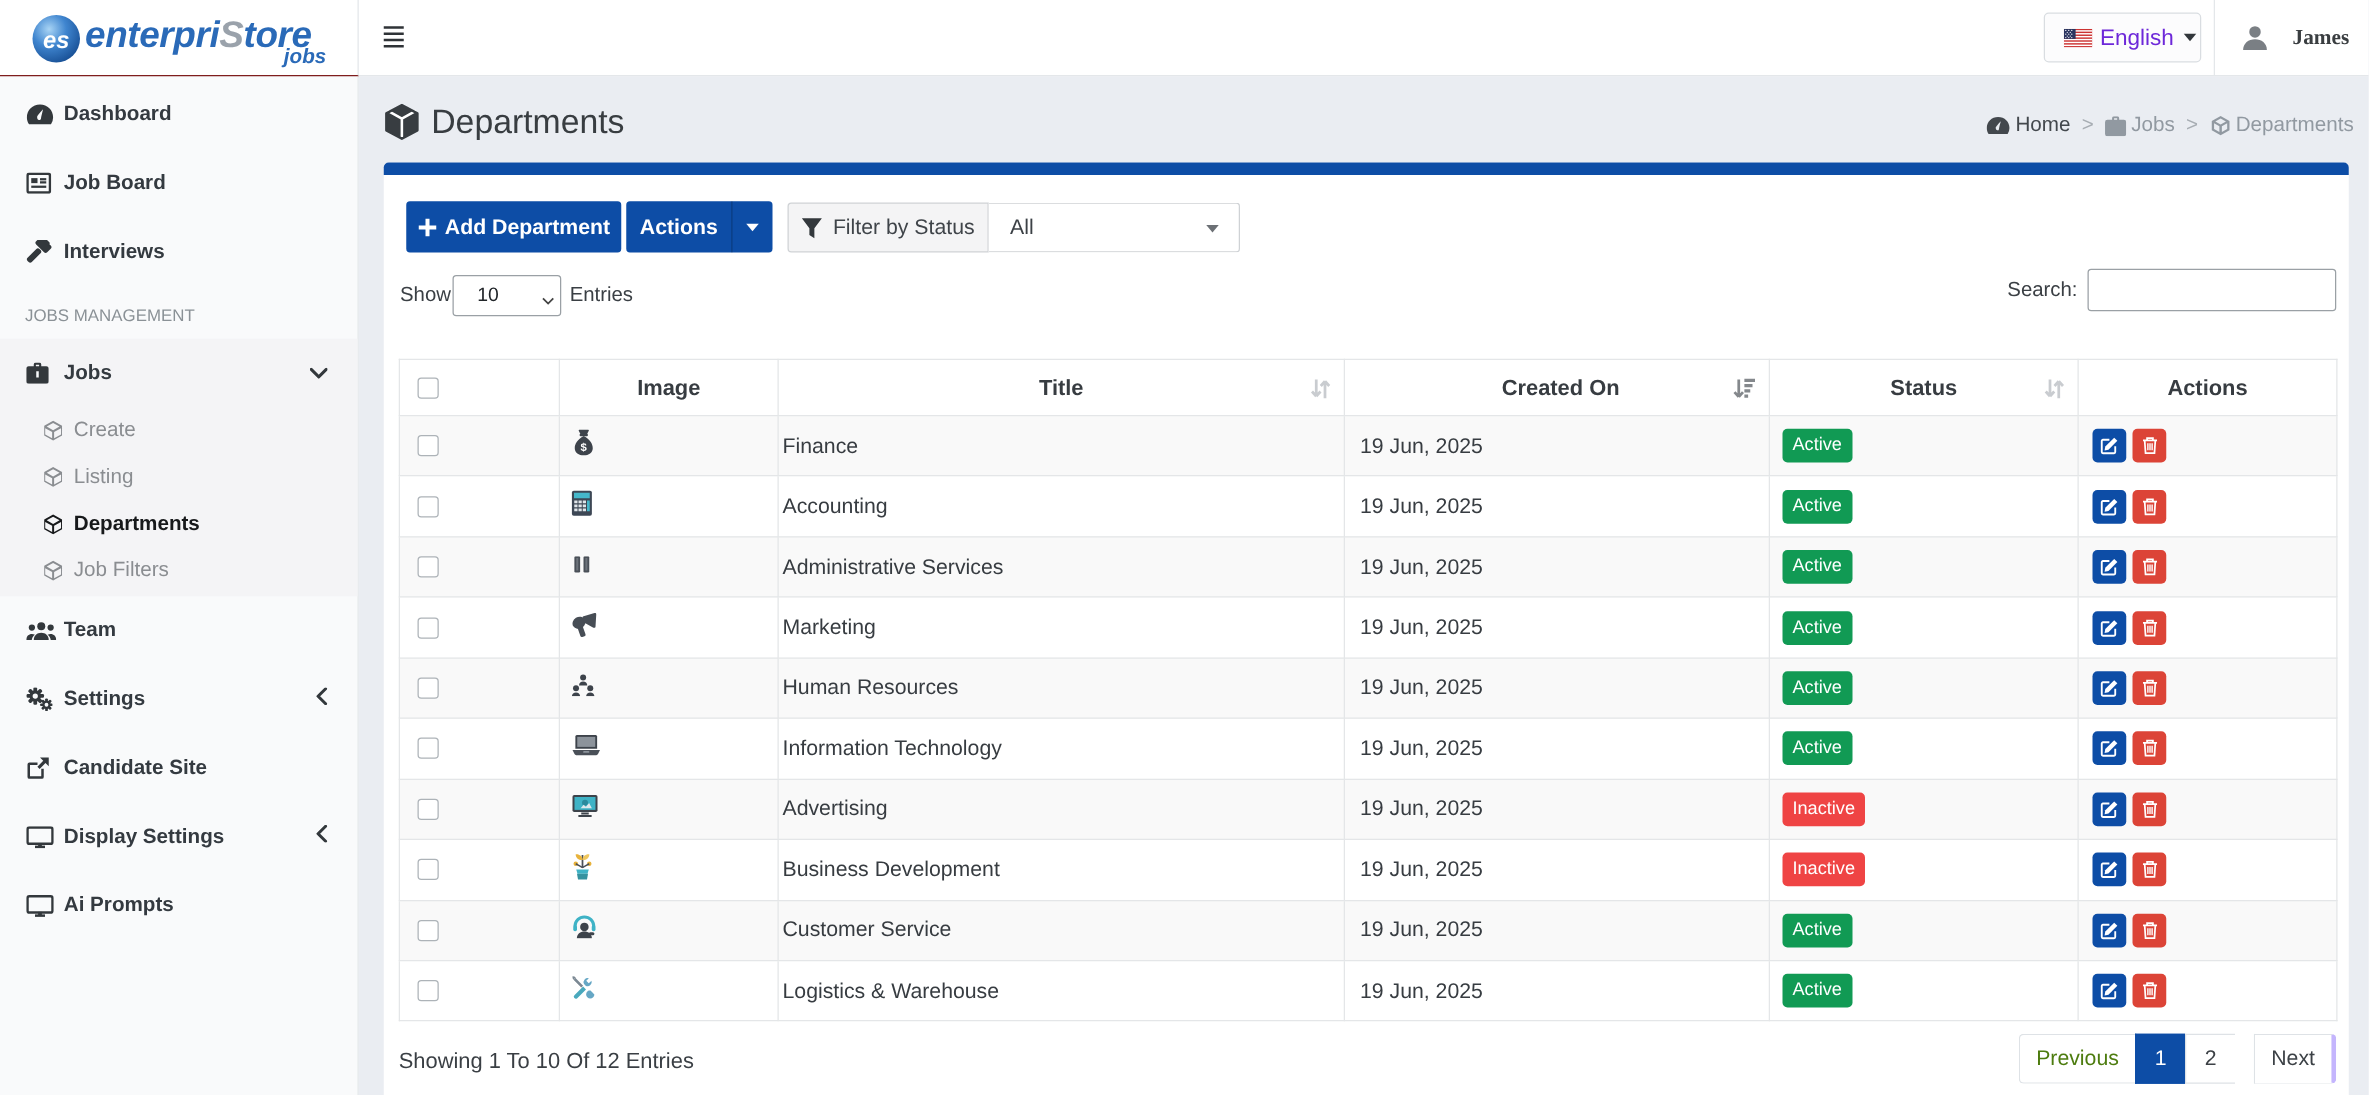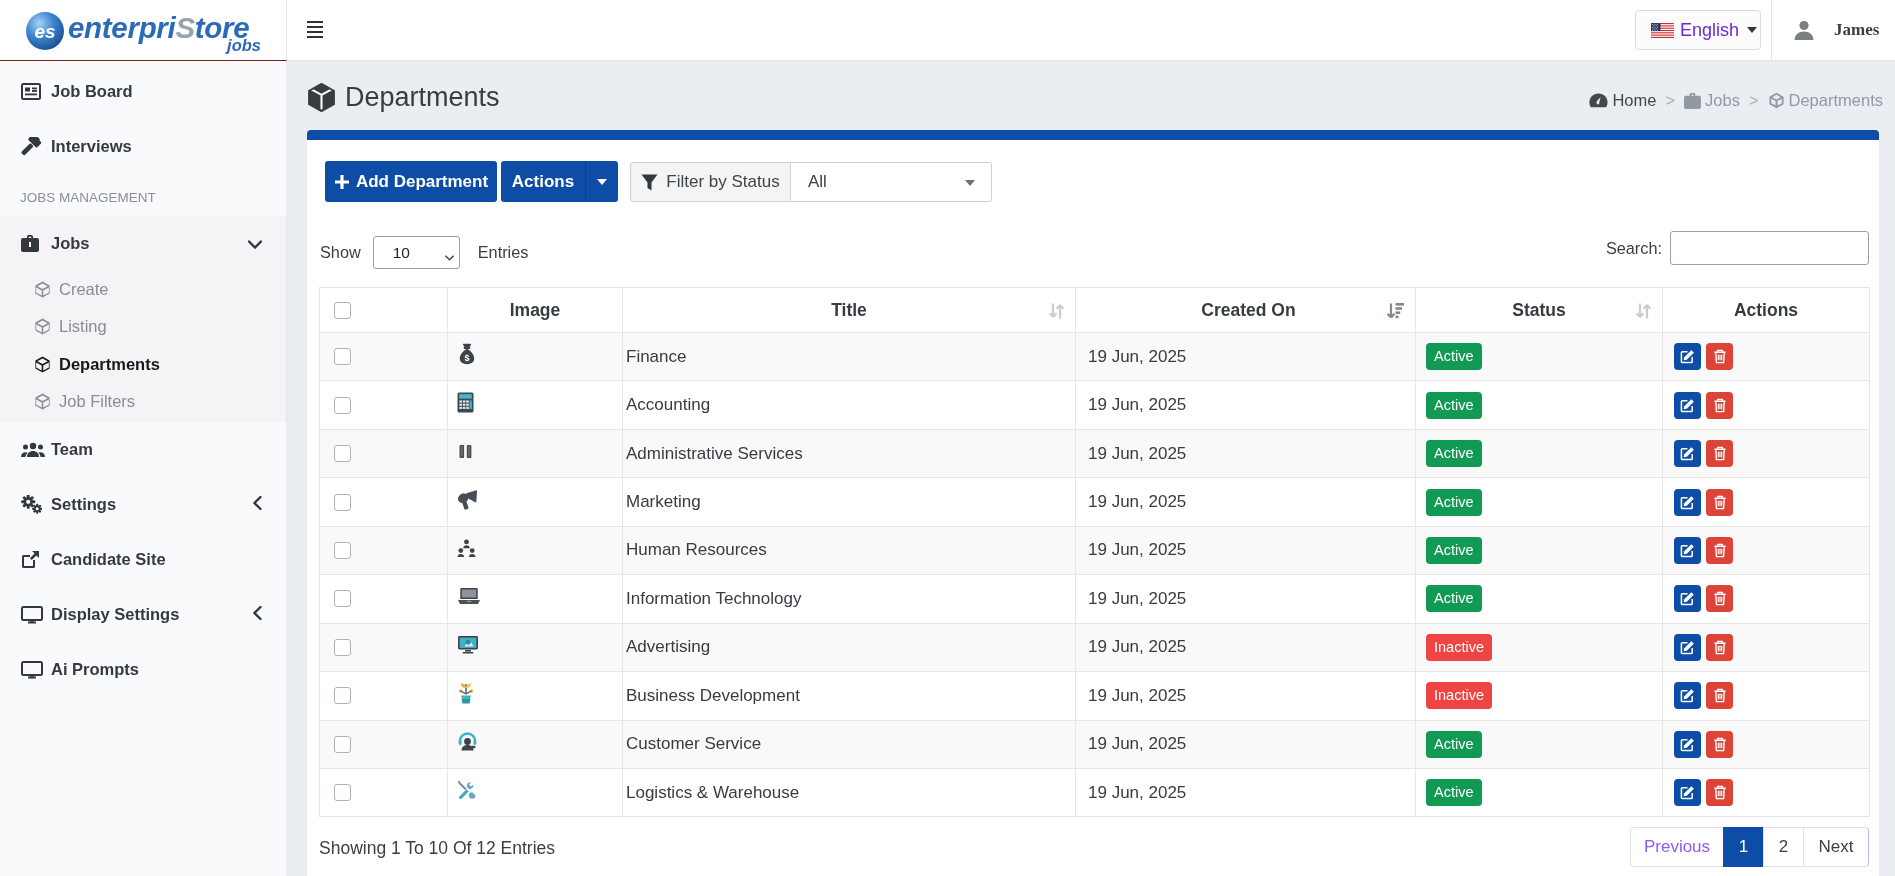--- a/index.html
+++ b/index.html
@@ -41,21 +41,21 @@
 .card-top { height:10px; background:#0d4da6; border-radius:4px 4px 0 0; }
 .btn-row { position:absolute; left:18px; top:31px; display:flex; }
 .btn { height:41px; background:#0d4da6; color:#fff; font-size:17px; font-weight:bold; display:flex; align-items:center; justify-content:center; border-radius:3px; }
 .btn-add { width:172px; margin-right:4px; }
 .btn-actions { width:117px; margin-right:12px; padding:0; }
 .filter-group { display:flex; height:40px; margin-top:1px; }
 .filter-label { width:161px; background:#f4f4f5; border:1px solid #cfd2d5; display:flex; align-items:center; justify-content:center; font-size:17px; color:#3f4449; border-radius:3px 0 0 3px; }
 .filter-label svg { margin-right:8px; }
 .filter-select { width:201px; background:#fff; border:1px solid #cfd2d5; border-left:none; display:flex; align-items:center; padding-left:17px; font-size:17px; color:#3c4146; border-radius:0 3px 3px 0; position:relative; }
 .filter-select .sel-caret { position:absolute; right:16px; top:17px; width:0; height:0; border-left:5px solid transparent; border-right:5px solid transparent; border-top:6px solid #6c7075; }
-.show-row { position:absolute; left:13px; top:106px; width:1549px; display:flex; align-items:center;gap:11px; }
+.show-row { position:absolute; left:13px; top:90px; width:1549px; display:flex; align-items:center; }
 .show-row .lbl { font-size:16.3px; color:#3a3f44; }
 .show-select { width:87px; height:33px; border:1px solid #9aa0a5; border-radius:3px; margin:0 7px 0 1px; background:#fff; position:relative; font-size:15.5px; color:#212529; display:flex; align-items:center; padding-left:19px; }
 .show-select .sel-caret { position:absolute; right:4px; top:11px; }
 .search-wrap { position:absolute; right:0; top:-5px; display:flex; align-items:center; }
 .search-wrap .lbl { font-size:16.3px; margin-right:8px; }
 .search-input { width:199px; height:34px; border:1px solid #9aa0a5; border-radius:3px; background:#fff; }
 
 .tbl { position:absolute; left:12px; top:157px; width:1550px; border-collapse:collapse; table-layout:fixed; }
 .tbl th, .tbl td { border:1px solid #e4e6e8; font-size:17px; color:#373c41; padding:0 6px; }
 .tbl td.t { padding-left:3px; }
@@ -67,22 +67,22 @@
 .sort-both { position:absolute; right:10px; top:14px; }
 .badge { display:inline-block; text-align:center; padding:5px 8px 6px; border-radius:4px; color:#fff; font-size:14.5px; margin-left:4px; }
 .badge.green { background:#119a54; }
 .badge.red { background:#ef4444; }
 .act-btn { display:inline-flex; width:27px; height:27px; border-radius:4px; align-items:center; justify-content:center; vertical-align:middle; }
 .act-edit { background:#0d4da6; margin-right:5px; margin-left:5px; }
 .act-del { background:#dc4437; }
 
 .showing { position:absolute; left:12px; top:708px; font-size:17.5px; color:#3a3f44; }
 .pager { position:absolute; right:10px; top:697px; display:flex; height:40px; }
-.pg { border:1px solid #dee2e6; background:#fff; display:flex; align-items:center; justify-content:center; font-size:17px; color:#8b5cf6; border-right:none; }
-.pg:last-child { border-right:1px solid #c4b5fd; }
+.pg { border:1px solid #dee2e6; background:#fff; display:flex; align-items:center; justify-content:center; font-size:17px; color:#4d7c0f; border-right:none; }
+.pg:last-child { border-right:4px solid #c4b5fd;margin-left:15px; }
 .pg.first { border-radius:4px 0 0 4px; width:93px; }
 .pg.num { width:40px; color:#3c4146; }
 .pg.active { background:#0d4da6; color:#fff; border-color:#0d4da6; }
 .pg.last { border-radius:0 4px 4px 0; width:66px; color:#3c4146; }
 </style>
 </head>
 <body>
 
 <div class="topbar">
   <div class="hamburger">
@@ -140,20 +140,25 @@
     </defs>
     <circle cx="23" cy="24" r="19" fill="url(#lg)"></circle>
     <text x="23" y="31" font-size="19" font-style="italic" font-weight="bold" fill="#fff" text-anchor="middle" font-family="Liberation Sans">es</text>
     <text x="46" y="30.5" font-size="29.5" letter-spacing="-0.3" font-style="italic" font-weight="bold" fill="#2a6ab8" font-family="Liberation Sans">enterpri<tspan fill="#9aa2ab">S</tspan>tore</text>
     <text x="239" y="43.5" font-size="16.5" font-style="italic" font-weight="bold" fill="#2a6ab8" text-anchor="end" font-family="Liberation Sans">jobs</text>
   </svg>
 </div>
 
 <div class="sidebar">
   <div class="nav-item"><span class="ic">
+        <svg width="22" height="17" viewBox="0 0 22 17">
+          <path d="M11 0.5 C5 0.5 0.5 5 0.5 10.7 c0 2.1.6 4 1.7 5.6 h17.6 a10.2 10.2 0 0 0 1.7-5.6 C21.5 5 17 0.5 11 0.5z M11 13 a2.3 2.3 0 0 1-2.3-2.3 c0-.9.9-2.1 4.8-6.3 -1.5 5.5-1.6 6.6-1.6 6.6 A2.3 2.3 0 0 1 11 13z" fill="#33383c"></path>
+        </svg>
+      </span>Dashboard</div>
+  <div class="nav-item"><span class="ic">
         <svg width="20" height="17" viewBox="0 0 20 17">
           <rect x="1" y="1" width="18" height="15" rx="1.5" fill="none" stroke="#33383c" stroke-width="2"></rect>
           <rect x="4" y="4.5" width="5" height="4" fill="#33383c"></rect>
           <rect x="11" y="4.5" width="5" height="1.8" fill="#33383c"></rect>
           <rect x="11" y="7" width="5" height="1.8" fill="#33383c"></rect>
           <rect x="4" y="10.5" width="12" height="1.8" fill="#33383c"></rect>
         </svg>
       </span>Job Board</div>
   <div class="nav-item"><span class="ic">
         <svg width="22" height="19" viewBox="0 0 22 19">

